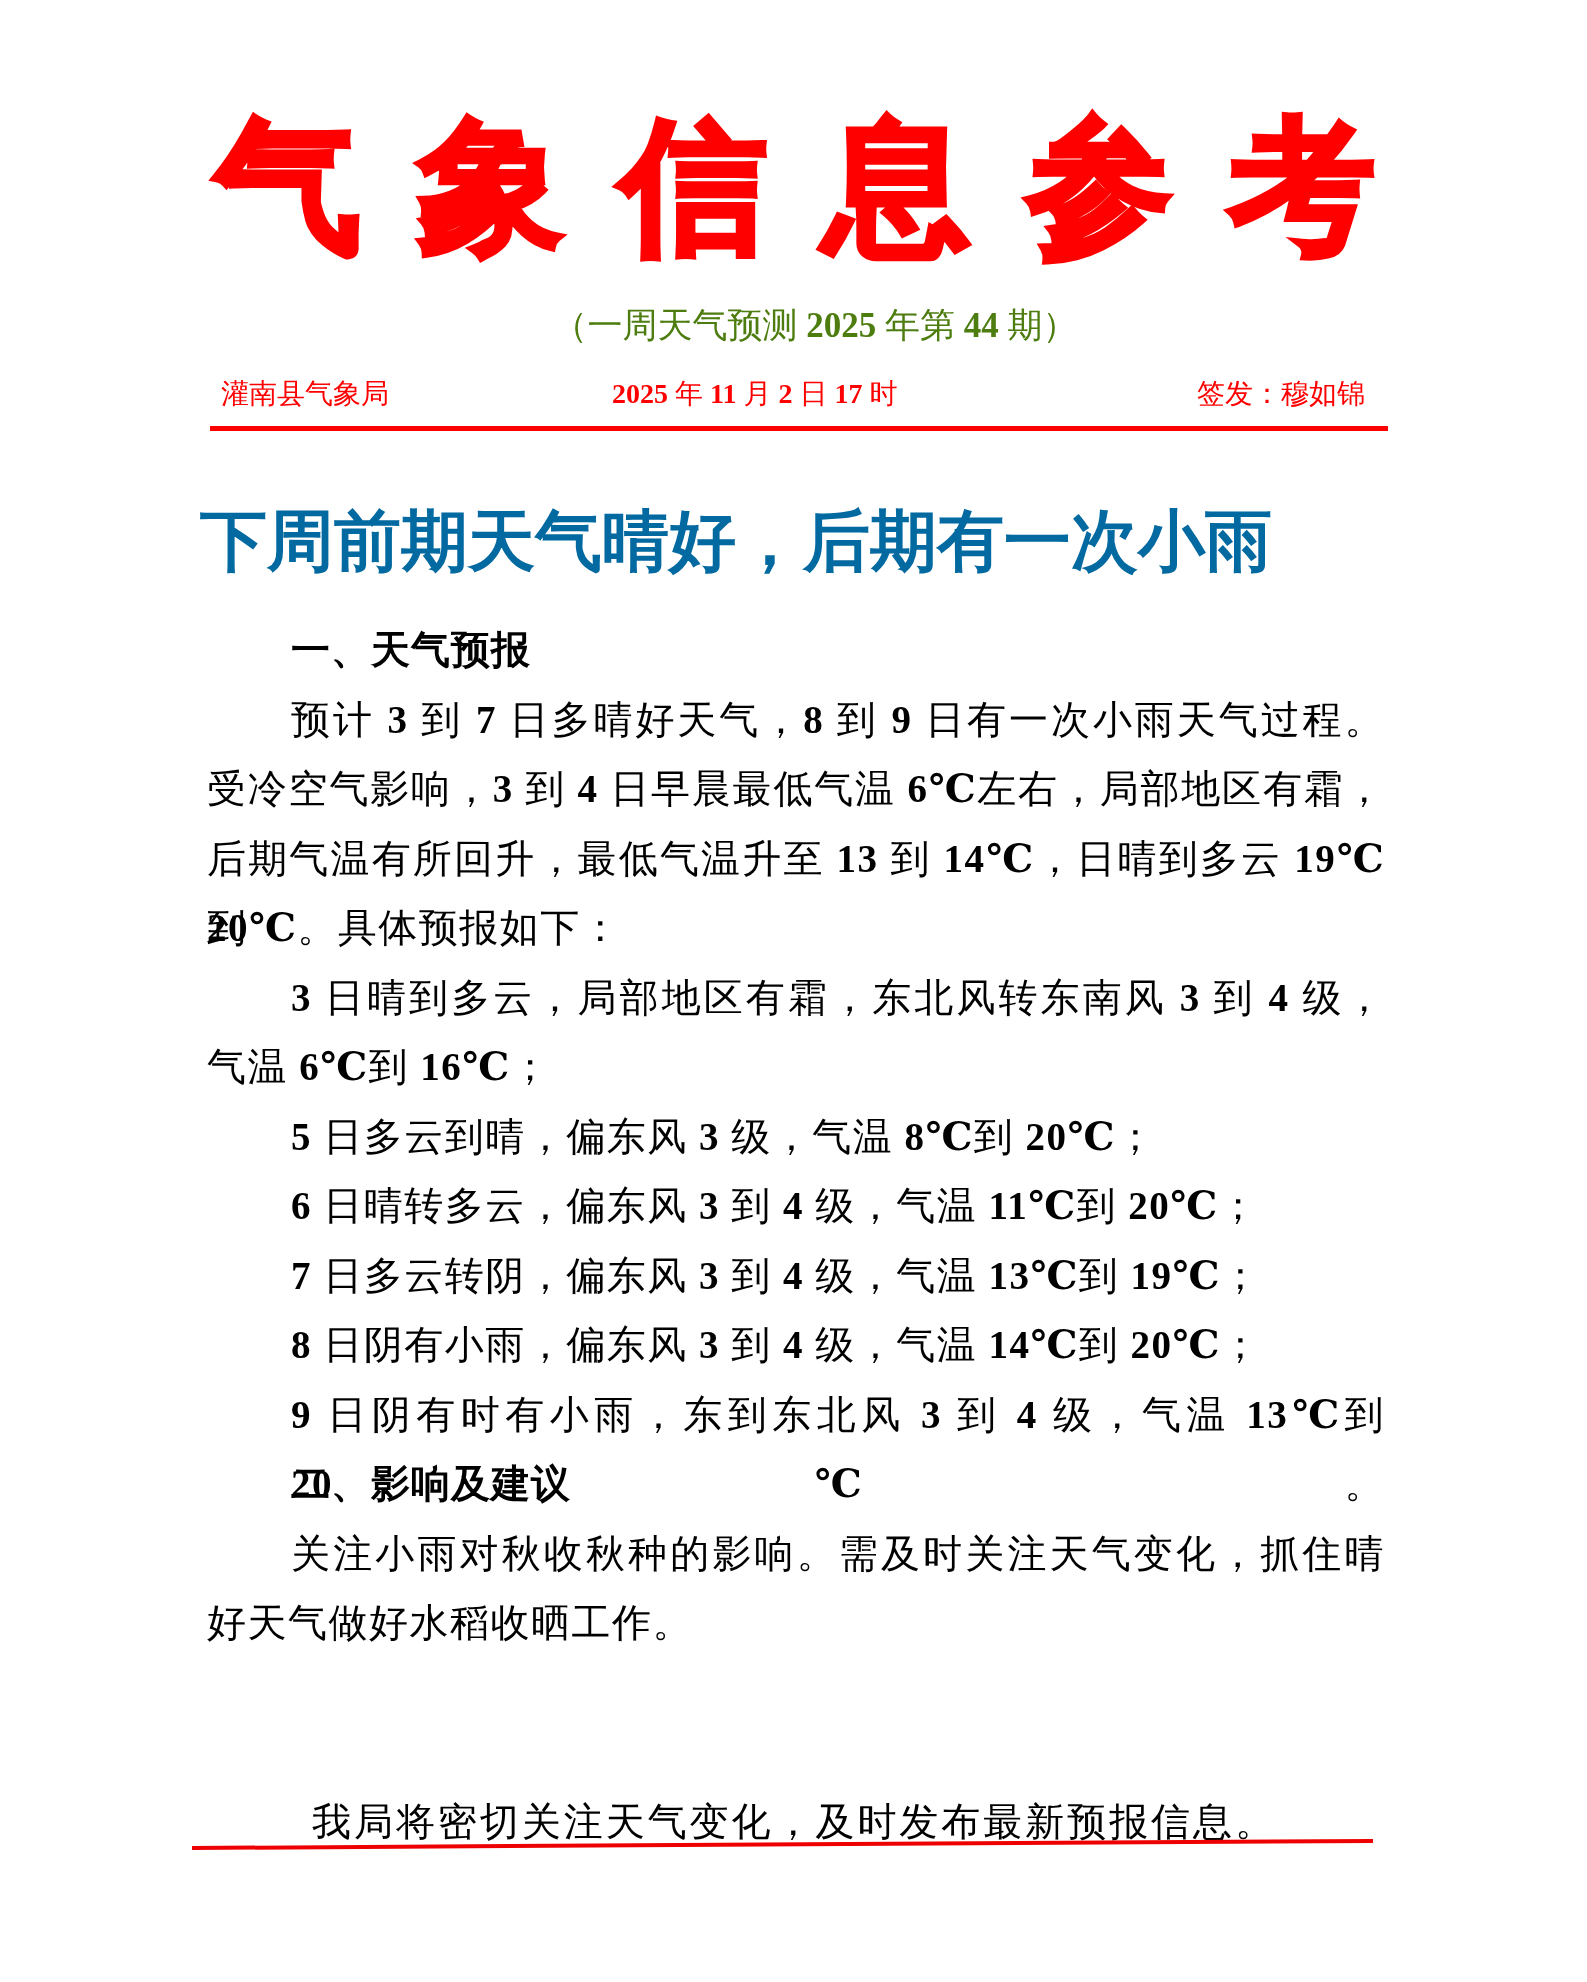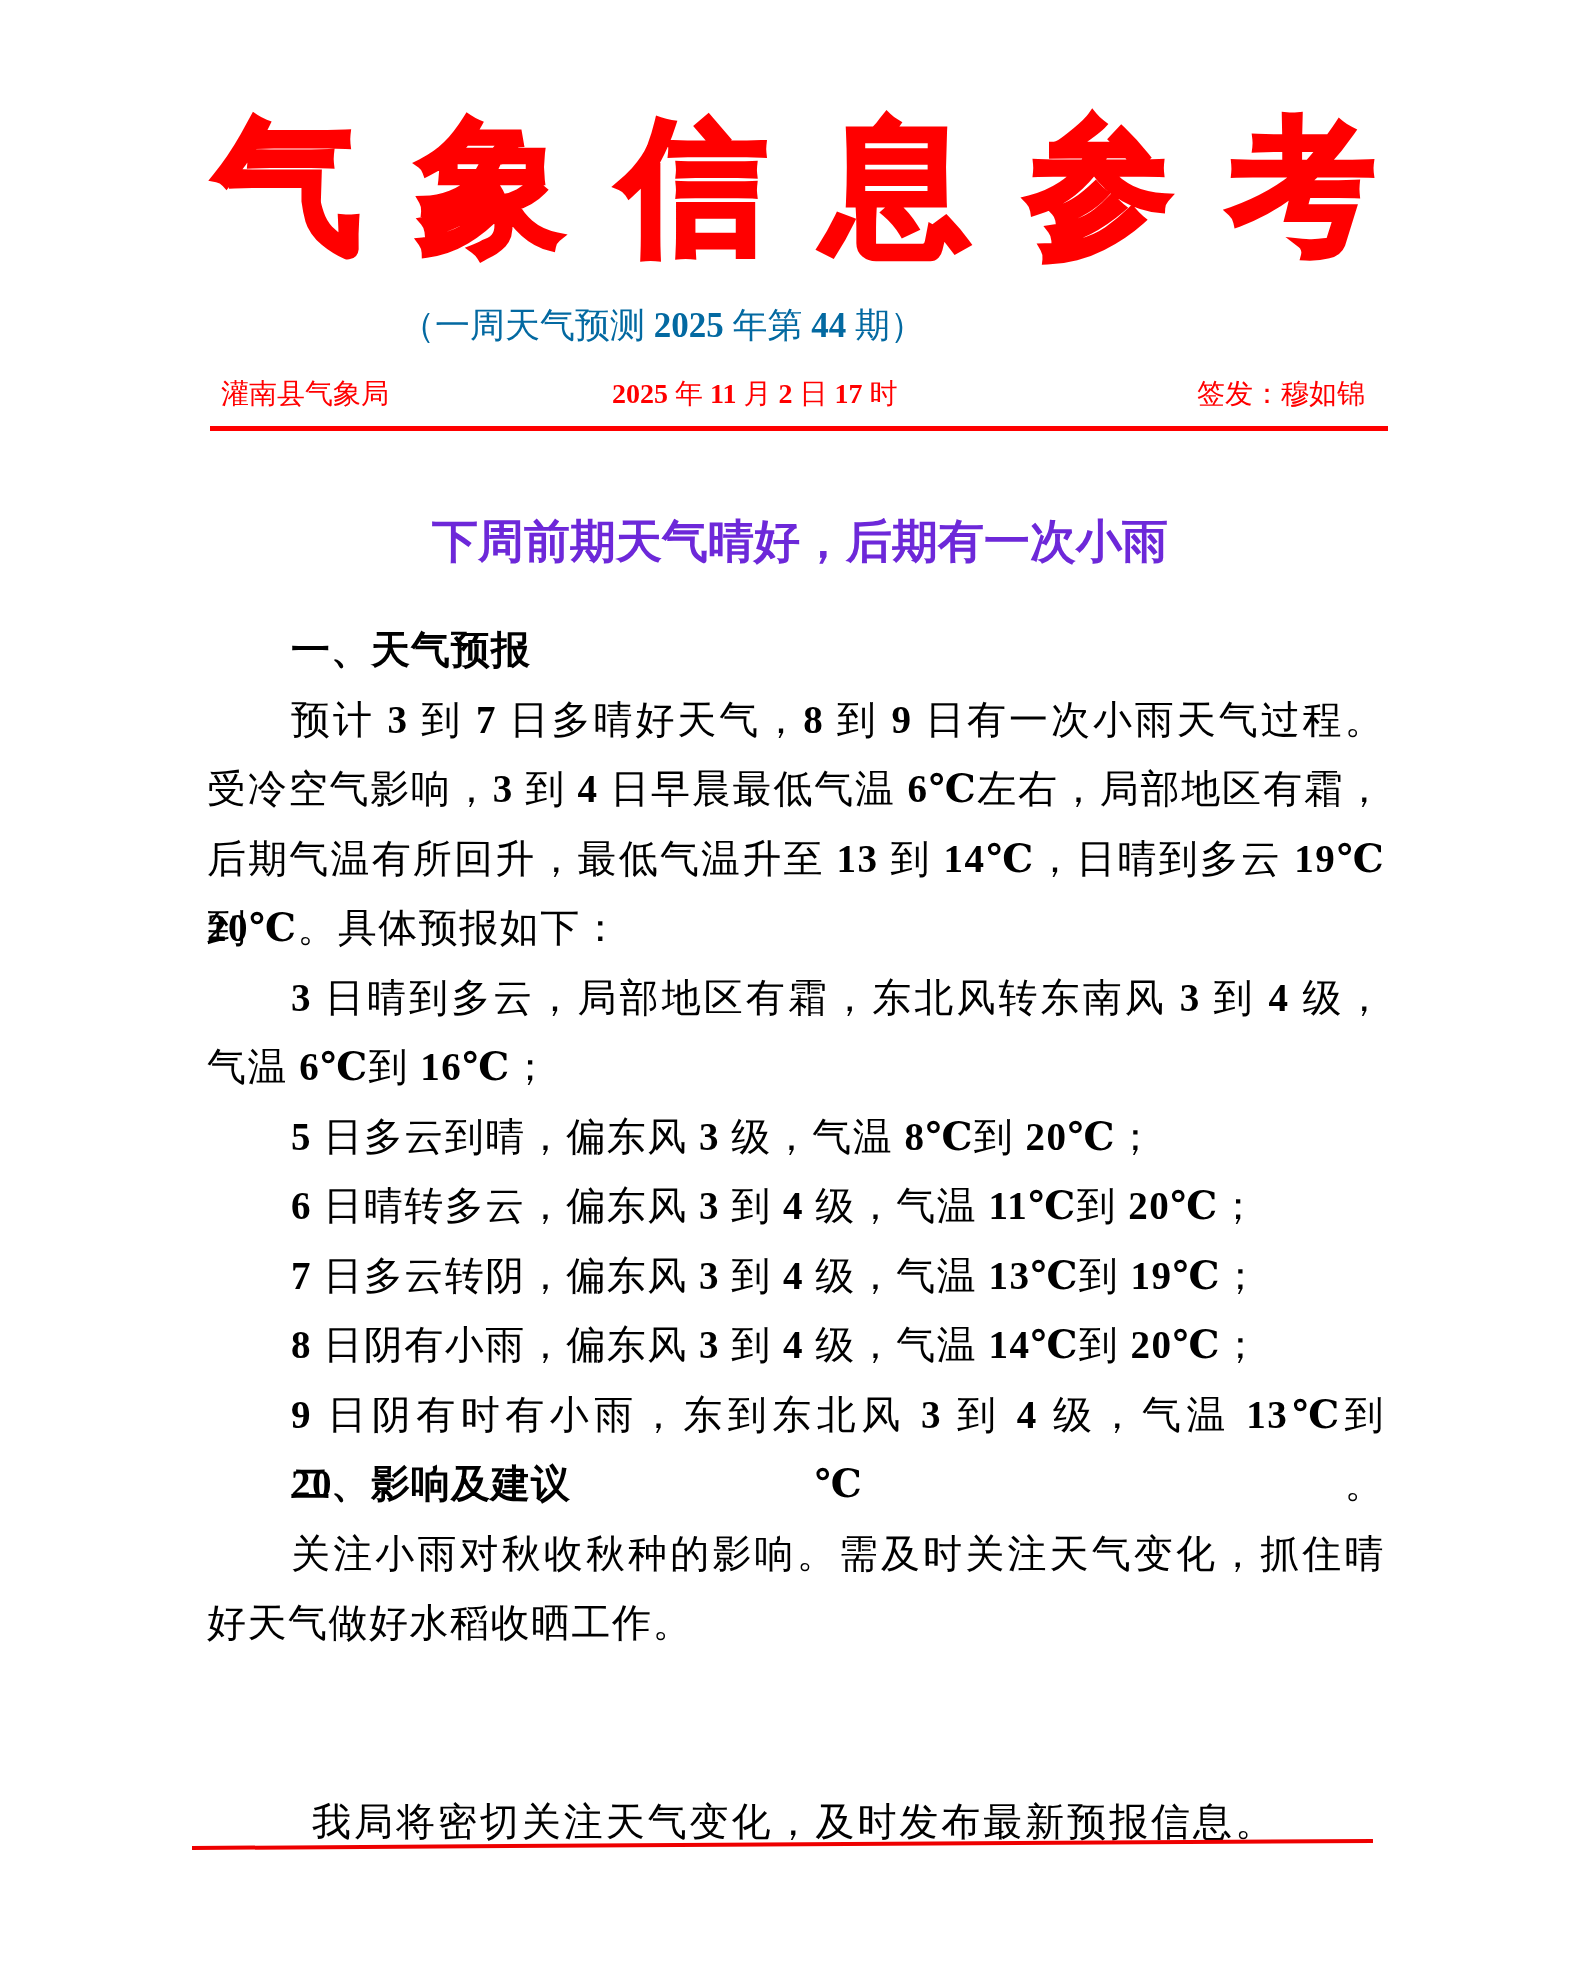--- a/index.html
+++ b/index.html
@@ -12,41 +12,41 @@
   }
   .masthead .ch {
     width: 180px; text-align: center;
     font-family: "DejaVu Serif", "Liberation Serif", serif;
     font-weight: 900; font-size: 146px; line-height: 136px;
     color: #ff0000; -webkit-text-stroke: 5px #ff0000;
   }
 
   .issue {
     position: absolute; left: 400px; top: 302px; width: 830px; height: 48px;
-    text-align: left; color: #0369a1;
+    text-align: center; color: #4d7c0f;
     font-family: "Liberation Serif", "DejaVu Serif", serif;
     font-size: 35px; line-height: 48px; white-space: nowrap;
   }
   .issue b { font-weight: 700; }
 
   .meta-row { position: absolute; top: 370px; height: 48px; color: #ff0000;
     font-family: Liberation Serif, serif;
     font-size: 28px; line-height: 48px; white-space: nowrap; }
   .meta-org { left: 221px; }
   .meta-date { left: 612px; }
   .meta-sign { right: 222px; }
   .meta-row b { font-weight: 700; }
 
   .rule-top { position: absolute; left: 210px; top: 426px; width: 1178px; height: 5px; background: #ff0000; }
 
   .headline {
     position: absolute; left: 200px; top: 508px; width: 1200px; height: 66px;
-    text-align: center; color: #6d28d9;
+    text-align: left; color: #0369a1;
     font-family: "DejaVu Serif", "Liberation Serif", serif;
-    font-weight: 700; font-size: 46px; line-height: 66px; white-space: nowrap;
+    font-weight: 700; font-size: 67px; line-height: 66px; white-space: nowrap;
     letter-spacing: 0px;
   }
 
   .body {
     position: absolute; left: 207px; top: 615px; width: 1178px;
     font-family: "Liberation Serif", "DejaVu Serif", serif;
     font-size: 39px; color: #000;
   }
   .line {
     height: 69.5px; line-height: 69.5px; white-space: nowrap;

